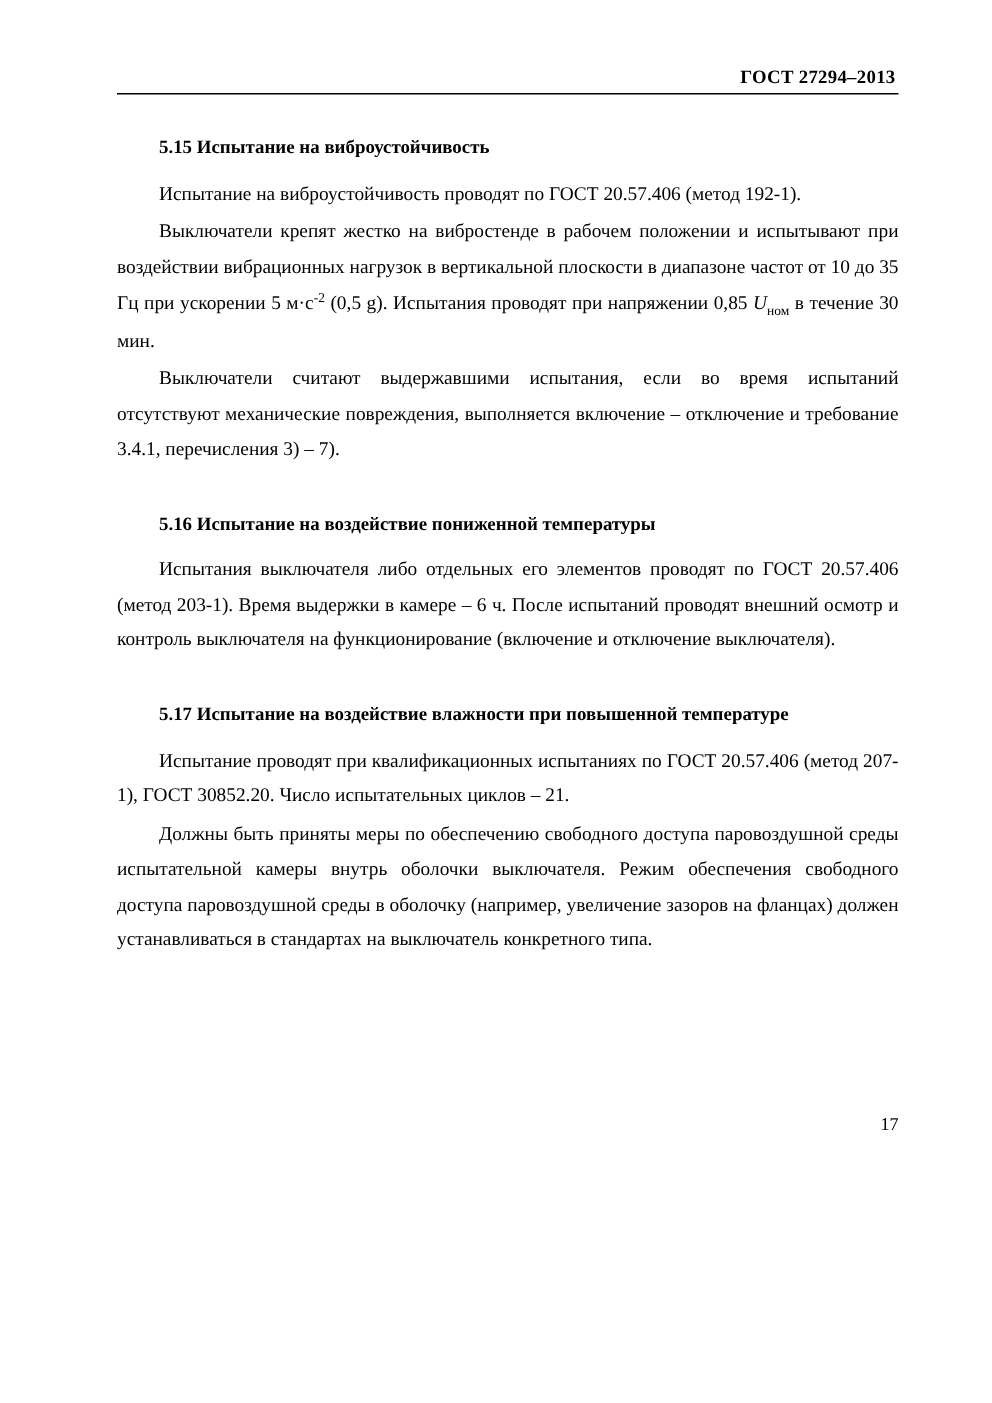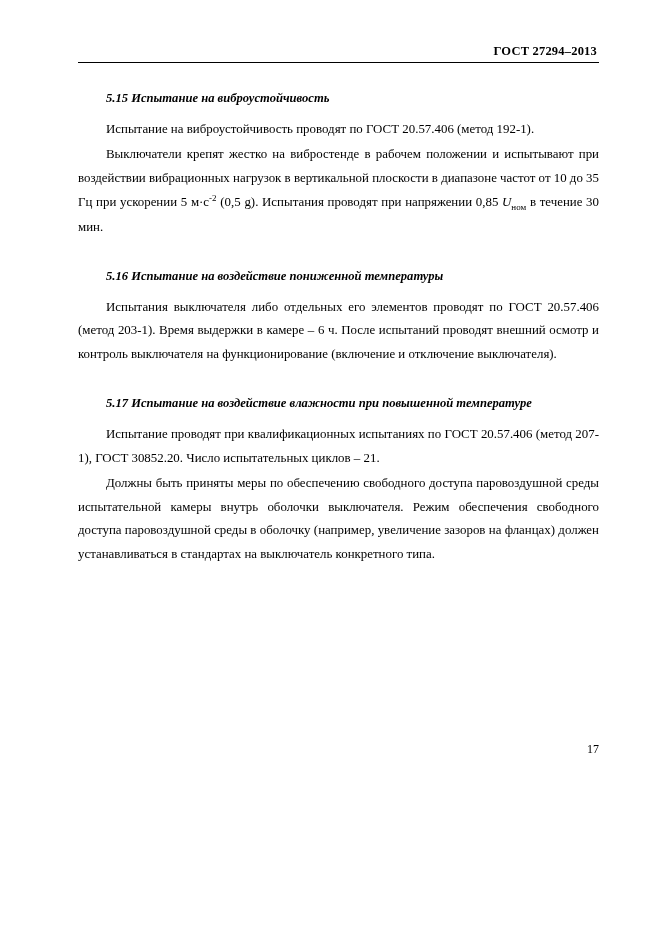--- a/index.html
+++ b/index.html
@@ -38,21 +38,20 @@
   .body-block {
     margin-top: 26px;
   }
   .sec-title {
     font-size: 12.6px;
     font-weight: bold;
     text-indent: 28px;
     line-height: 1.5;
     margin: 0 0 10px 0;
     text-align: justify;
-    font-style: italic;
   }
   p.para {
     font-size: 12.9px;
     line-height: 1.82;
     text-align: justify;
     text-indent: 28px;
     margin: 0 0 2px 0;
     text-justify: inter-word;
   }
   .gap-lg {
@@ -84,20 +83,21 @@
   <div class="header">
     <span>ГОСТ 27294–2013</span>
   </div>
   <hr class="header-rule">
 
   <div class="body-block">
 
     <div class="sec-title">5.15 Испытание на виброустойчивость</div>
     <p class="para">Испытание на виброустойчивость проводят по ГОСТ 20.57.406 (метод 192-1).</p>
     <p class="para">Выключатели крепят жестко на вибростенде в рабочем положении и испытывают при воздействии вибрационных нагрузок в вертикальной плоскости в диапазоне частот от 10 до 35 Гц при ускорении 5 м·с<sup>-2</sup> (0,5 g). Испытания проводят при напряжении 0,85 <span class="ital">U</span><sub>ном</sub> в течение 30 мин.</p>
+    <p class="para">Выключатели считают выдержавшими испытания, если во время испытаний отсутствуют механические повреждения, выполняется включение – отключение и требование 3.4.1, перечисления 3) – 7).</p>
 
     <div class="gap-lg"></div>
 
     <div class="sec-title">5.16 Испытание на воздействие пониженной температуры</div>
     <p class="para">Испытания выключателя либо отдельных его элементов проводят по ГОСТ 20.57.406 (метод 203-1). Время выдержки в камере – 6 ч. После испытаний проводят внешний осмотр и контроль выключателя на функционирование (включение и отключение выключателя).</p>
 
     <div class="gap-lg"></div>
 
     <div class="sec-title">5.17 Испытание на воздействие влажности при повышенной температуре</div>
     <p class="para">Испытание проводят при квалификационных испытаниях по ГОСТ 20.57.406 (метод 207-1), ГОСТ 30852.20. Число испытательных циклов – 21.</p>

